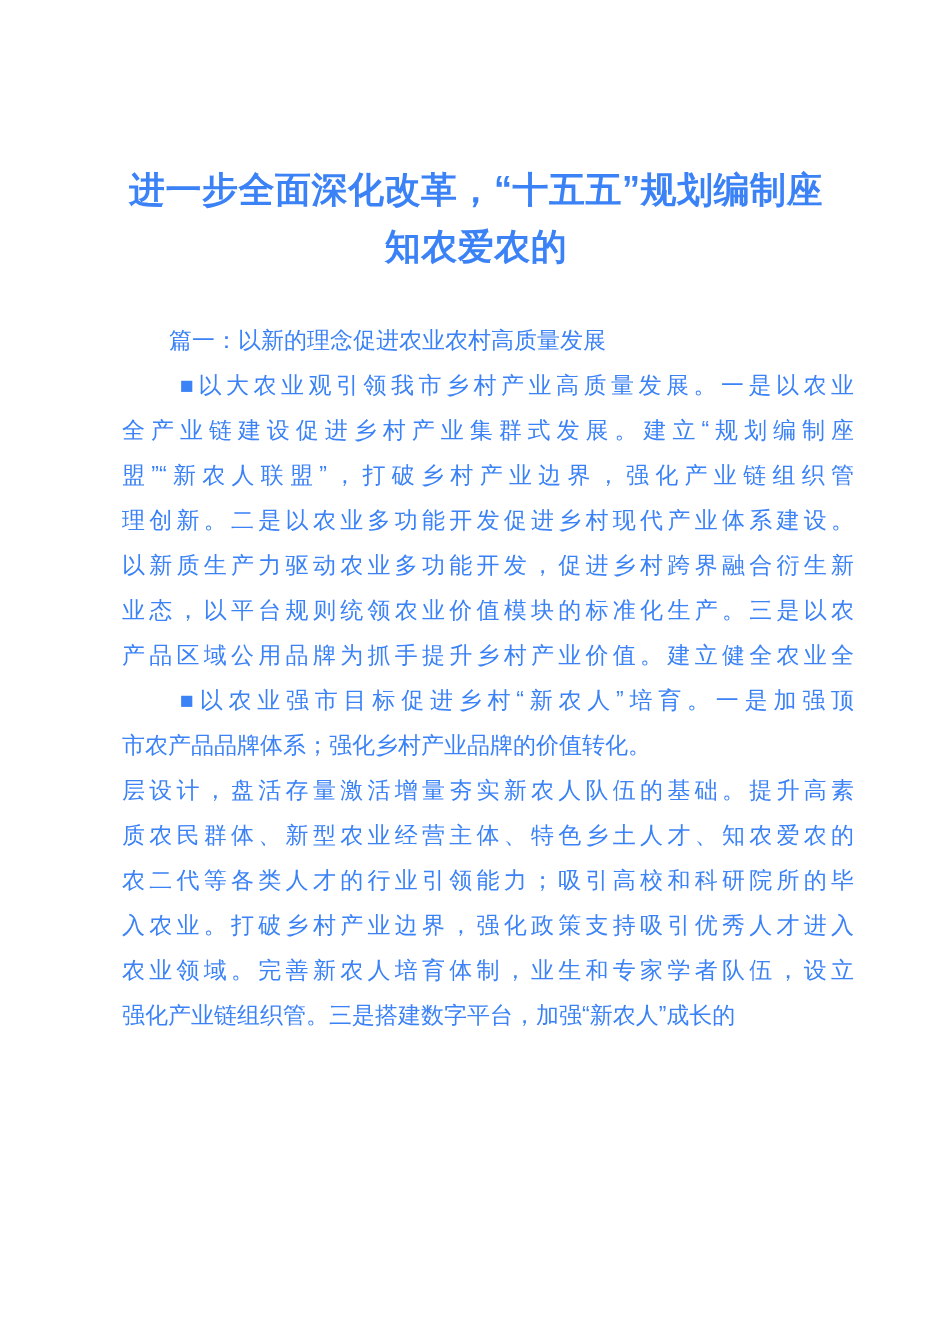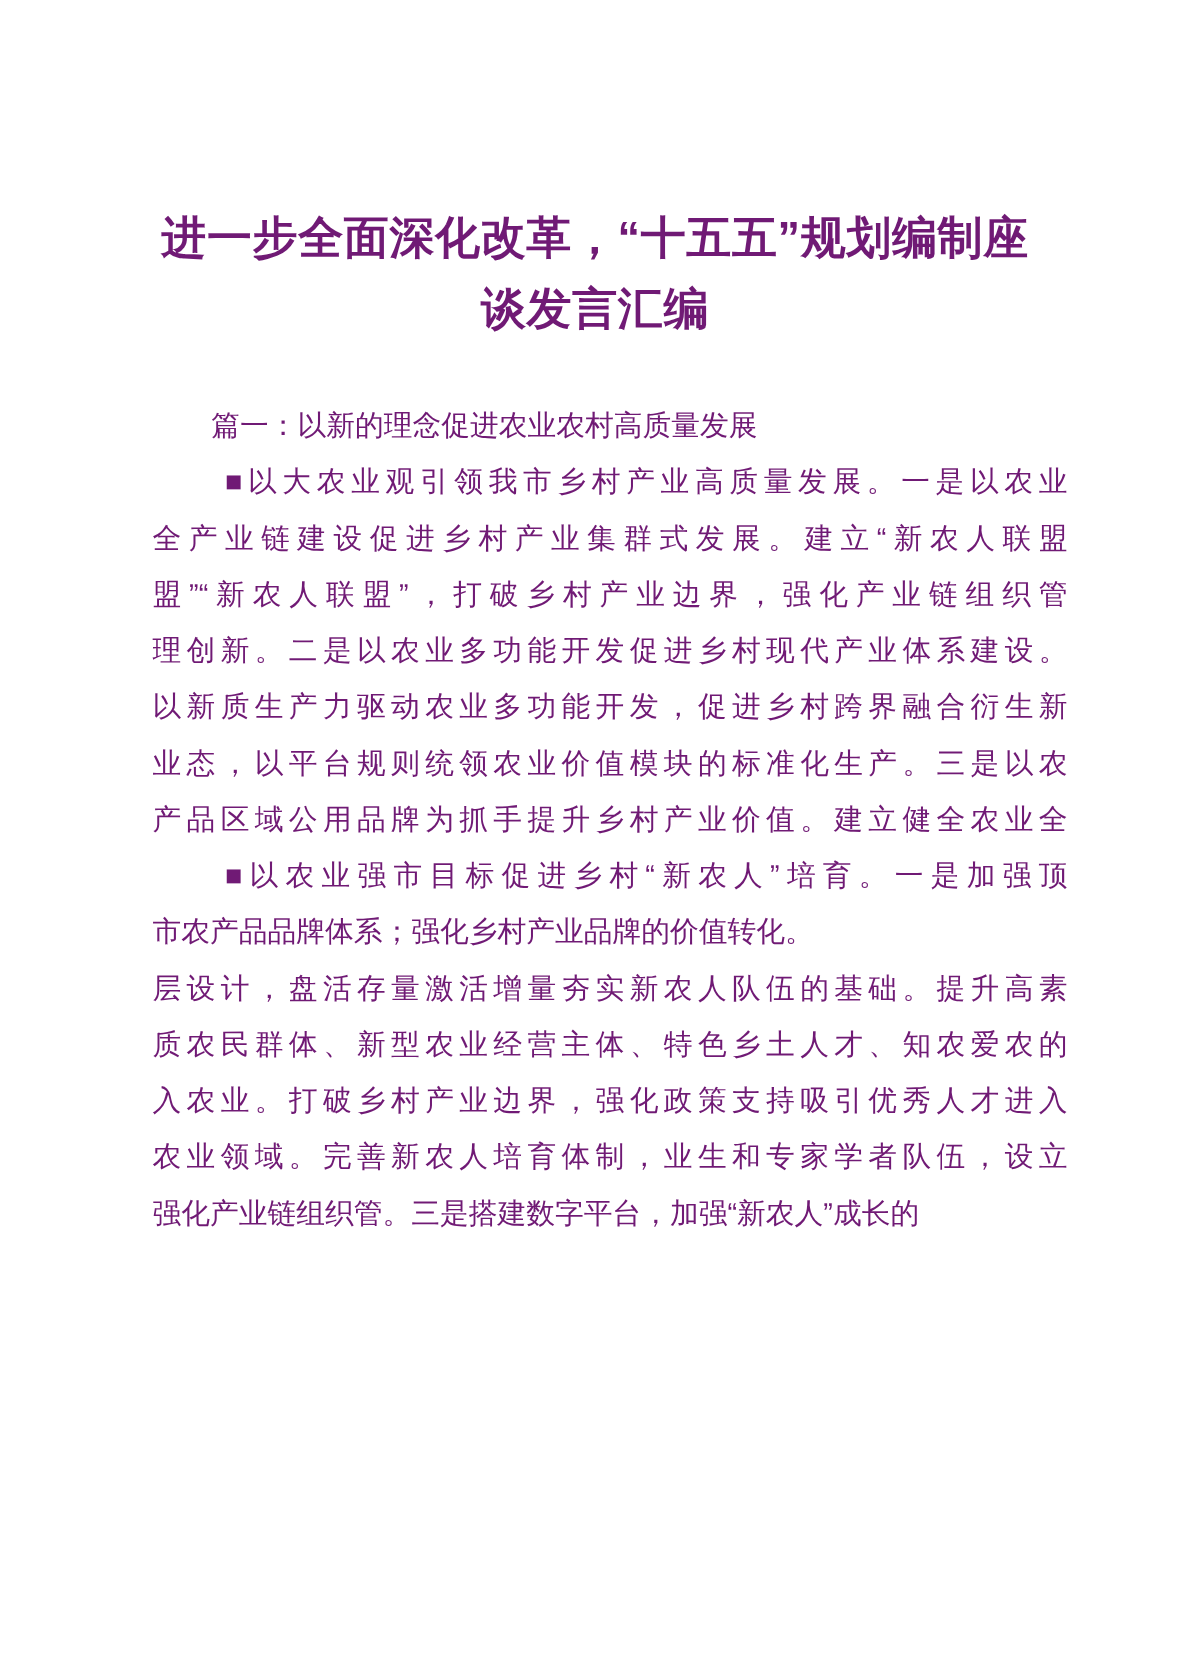--- a/index.html
+++ b/index.html
@@ -1,21 +1,21 @@
 <!DOCTYPE html>
 <html><head>
 <meta charset="utf-8">
 <style>
   html, body { margin: 0; padding: 0; background: #ffffff; }
   .page {
     position: relative;
     width: 950px;
     height: 1344px;
     background: #ffffff;
-    color: #701a75;
+    color: #3b82f6;
     font-family: "Liberation Sans", "DejaVu Sans", sans-serif;
     overflow: hidden;
   }
   .doc-title {
     position: absolute;
     left: 110px;
     top: 161px;
     width: 732px;
     font-size: 36px;
     line-height: 57px;
@@ -43,36 +43,37 @@
   .ind-h { text-indent: 47px; }   
   .ind-p { text-indent: 58px; }   
 </style>
 </head>
 <body>
 
 <div class="page">
 
   <div class="doc-title">
     <div>进一步全面深化改革，“十五五”规划编制座</div>
-    <div>谈发言汇编</div>
+    <div>知农爱农的</div>
   </div>
 
   <div class="doc-body">
     <div class="ln ind-h">篇一：以新的理念促进农业农村高质量发展</div>
 
     <div class="ln ind-p jfy">■以大农业观引领我市乡村产业高质量发展。一是以农业</div>
-    <div class="ln jfy">全产业链建设促进乡村产业集群式发展。建立“新农人联盟</div>
+    <div class="ln jfy">全产业链建设促进乡村产业集群式发展。建立“规划编制座</div>
     <div class="ln jfy">盟”“新农人联盟”，打破乡村产业边界，强化产业链组织管</div>
     <div class="ln jfy">理创新。二是以农业多功能开发促进乡村现代产业体系建设。</div>
     <div class="ln jfy">以新质生产力驱动农业多功能开发，促进乡村跨界融合衍生新</div>
     <div class="ln jfy">业态，以平台规则统领农业价值模块的标准化生产。三是以农</div>
     <div class="ln jfy">产品区域公用品牌为抓手提升乡村产业价值。建立健全农业全</div>
     <div class="ln ind-p jfy">■以农业强市目标促进乡村“新农人”培育。一是加强顶</div>
 
     <div class="ln">市农产品品牌体系；强化乡村产业品牌的价值转化。</div>
     <div class="ln jfy">层设计，盘活存量激活增量夯实新农人队伍的基础。提升高素</div>
     <div class="ln jfy">质农民群体、新型农业经营主体、特色乡土人才、知农爱农的</div>
+    <div class="ln jfy">农二代等各类人才的行业引领能力；吸引高校和科研院所的毕</div>
     <div class="ln jfy">入农业。打破乡村产业边界，强化政策支持吸引优秀人才进入</div>
     <div class="ln jfy">农业领域。完善新农人培育体制，业生和专家学者队伍，设立</div>
     <div class="ln">强化产业链组织管。三是搭建数字平台，加强“新农人”成长的</div>
   </div>
 
 </div>
 
 </body></html>

